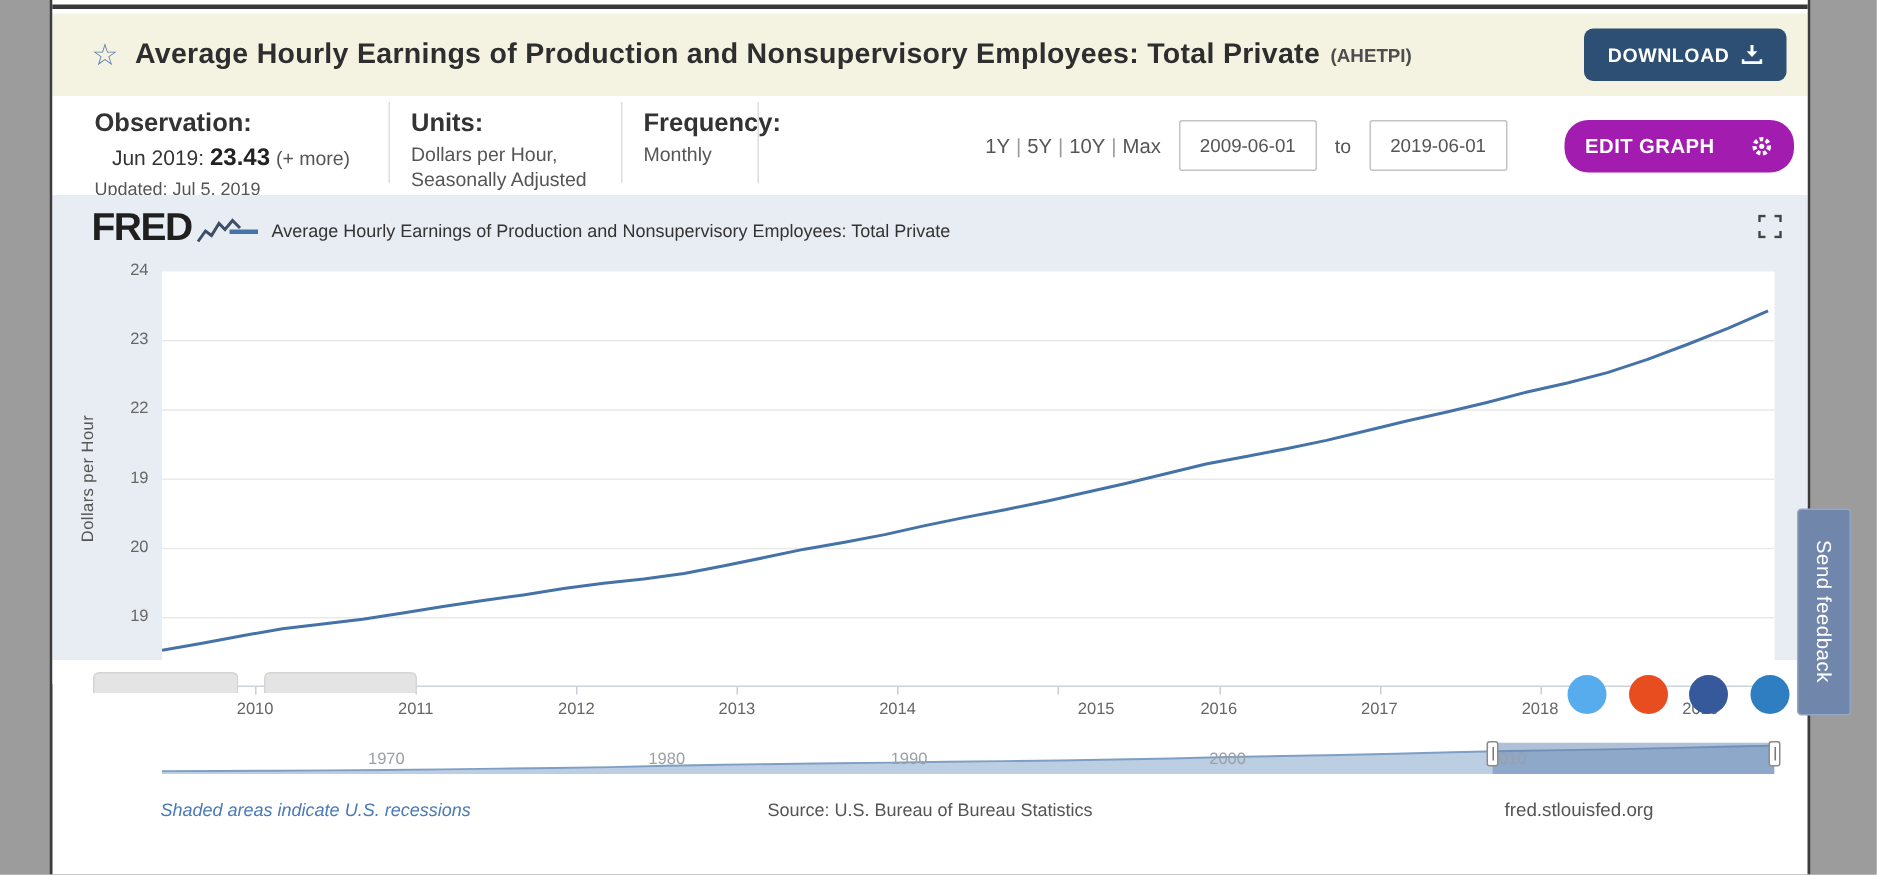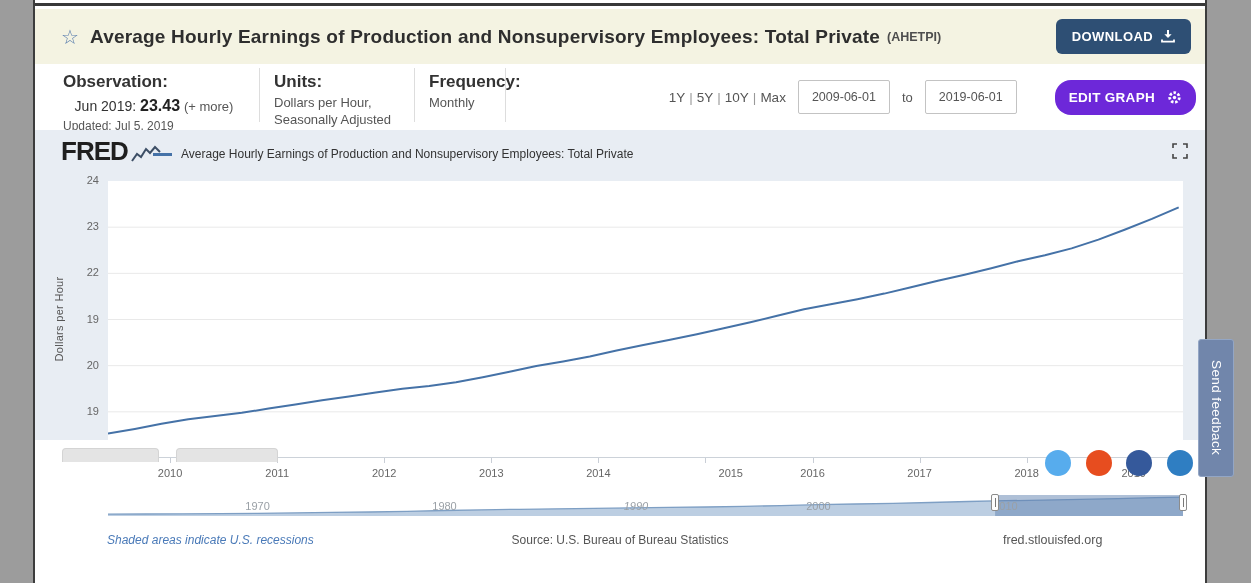--- a/index.html
+++ b/index.html
@@ -35,23 +35,23 @@
   .meta-col.units { width:126px; }
   .meta-col.freq { width:62px; }
 
   .meta-right { margin-left:auto; display:flex; align-items:center; gap:12px; padding-right:9px; }
   .ranges { font-size:13.5px; color:#555; white-space:nowrap; }
   .ranges .rlink { cursor:pointer;text-align:right; }
   .ranges .sep { color:#999; margin:0 4px; }
   .datebox { width:92px; height:34px; border:1px solid #c3c3c3; border-radius:2px; background:#fff;
     font-family:inherit; font-size:12.5px; color:#555; text-align:center; }
   .date-to { font-size:13px; color:#555; }
-  .btn-edit { background:#6d28d9; color:#fff; border:none; border-radius:16px;
+  .btn-edit { background:#a21caf; color:#fff; border:none; border-radius:16px;
     font-family:inherit; font-size:13.5px; font-weight:bold; letter-spacing:.3px;
-    padding:10px 14px; display:flex; align-items:center; gap:12px; cursor:pointer; margin-left:26px; }
+    padding:10px 14px; display:flex; align-items:center; gap:24px; cursor:pointer; margin-left:26px; }
 
   
   .panel { position:relative; background:#e8edf3; height:310px; }
   .fred-logo { position:absolute; left:26px; top:8px; display:flex; align-items:center; cursor:pointer; }
   .fred-text { font-size:26px; font-weight:bold; color:#1f1f1f; letter-spacing:-1px; line-height:1; }
   .fred-squiggle { margin-left:3px; margin-top:6px; }
   .legend { position:absolute; left:118px; top:17px; display:flex; align-items:center; }
   .legend-dash { width:19px; height:3px; background:#4572a7; }
   .legend-text { margin-left:9px; font-size:12px; color:#333; }
   .fullscreen { position:absolute; right:17px; top:13px; cursor:pointer; }
@@ -205,21 +205,21 @@
       </div>
 
     <svg class="mini-svg" id="mini-svg" width="1075" height="21">
         <polygon points="0,21 0.0,19.1 37.4,19.0 74.8,18.8 112.2,18.6 149.6,18.3 187.0,17.9 224.3,17.4 261.7,17.0 299.1,16.4 336.5,15.5 373.9,14.8 411.3,14.3 448.7,13.8 486.1,13.4 523.5,12.8 560.9,12.4 598.3,12.0 635.7,11.3 673.0,10.7 710.4,9.7 747.8,9.0 785.2,8.3 822.6,7.5 860.0,6.5 897.4,5.7 934.8,5.1 972.2,4.4 1009.6,3.6 1047.0,2.7 1075.0,2.1 1075,21" fill="#b5c9df" opacity="0.9"></polygon>
         <polyline points="0.0,19.1 37.4,19.0 74.8,18.8 112.2,18.6 149.6,18.3 187.0,17.9 224.3,17.4 261.7,17.0 299.1,16.4 336.5,15.5 373.9,14.8 411.3,14.3 448.7,13.8 486.1,13.4 523.5,12.8 560.9,12.4 598.3,12.0 635.7,11.3 673.0,10.7 710.4,9.7 747.8,9.0 785.2,8.3 822.6,7.5 860.0,6.5 897.4,5.7 934.8,5.1 972.2,4.4 1009.6,3.6 1047.0,2.7 1075.0,2.1" fill="none" stroke="#7e9fc4" stroke-width="1.3"></polyline>
         <rect x="887.1086956521747" y="0" width="187.89130434782533" height="21" fill="rgba(96,130,175,0.5)"></rect>
       </svg>
     <div id="mini-extra">
         <div class="mini-label" style="left: 200.565px;">1970</div>
         <div class="mini-label" style="left: 387.522px;">1980</div>
-        <div class="mini-label" style="left: 579px; font-style: italic;">1990</div>
+        <div class="mini-label" style="left: 549px;">1990</div>
         <div class="mini-label" style="left: 761.435px;">2000</div>
         <div class="mini-label" style="left: 948.391px;">2010</div>
         <div class="mini-handle" style="left: 956.109px;"></div>
         <div class="mini-handle" style="left: 1144px;"></div>
       </div>
 
     <div class="foot-link">Shaded areas indicate U.S. recessions</div>
     <div class="foot-src">Source: U.S. Bureau of Bureau Statistics</div>
     <div class="foot-site">fred.stlouisfed.org</div>
   </div>

